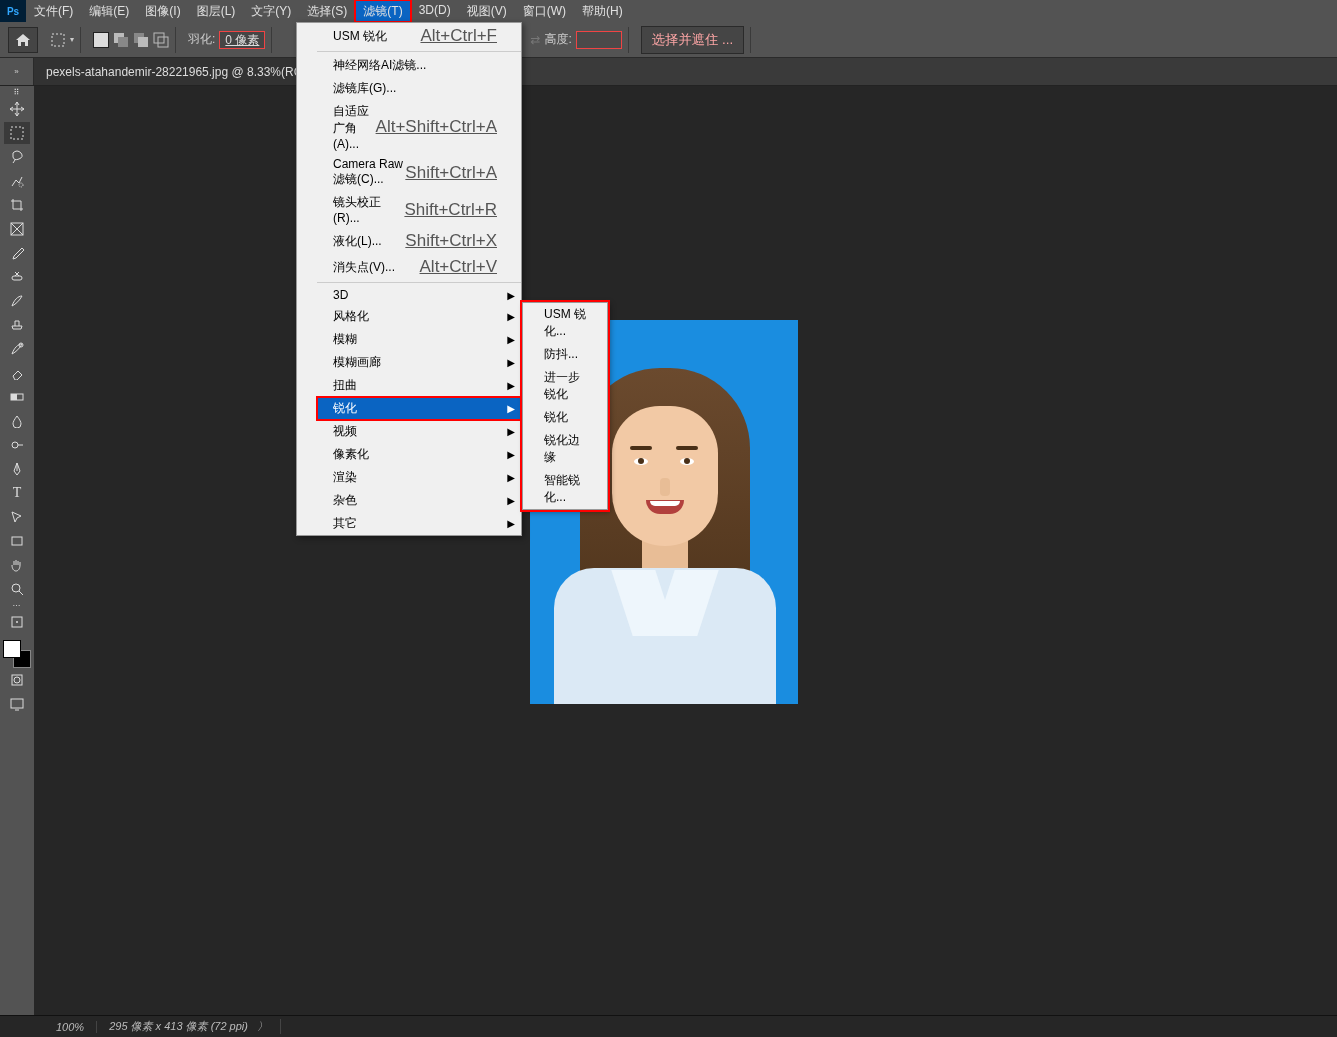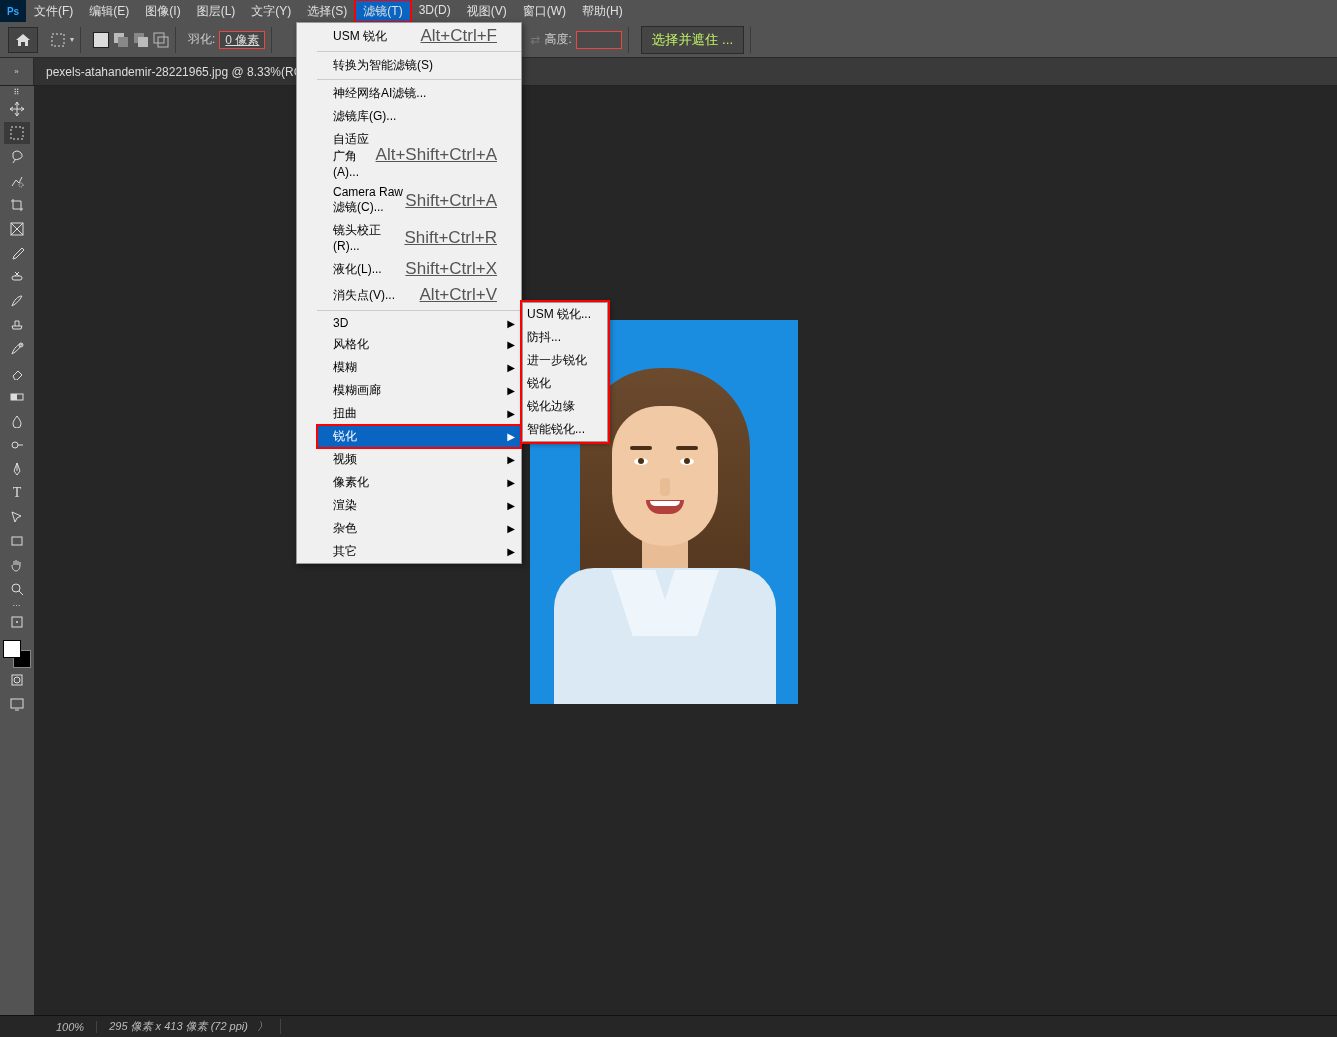--- a/index.html
+++ b/index.html
@@ -10,21 +10,21 @@
   .ps-icon { width: 26px; height: 22px; display: flex; align-items: center; justify-content: center; background: #001e36; color: #31a8ff; font-weight: bold; font-size: 10px; }
   .menu-item { padding: 3px 8px; color: #e0e0e0; cursor: default; }
   .menu-item.active { background: #0a64c2; outline: 2px solid red; outline-offset: -1px; }
   
   
   .options-bar { display: flex; align-items: center; height: 36px; background: #535353; border-bottom: 1px solid #2a2a2a; padding-left: 8px; gap: 6px; }
   .home-btn { width: 30px; height: 26px; display:flex; align-items:center; justify-content:center; background:#454545; border:1px solid #2a2a2a; }
   .opt-group { display:flex; align-items:center; gap:4px; padding: 0 6px; border-right:1px solid #3a3a3a; height:26px; }
   .opt-label { color:#ccc; }
   .opt-input { width: 46px; height:18px; background:#454545; border:1px solid #ef4444; color:#ddd; text-align:center;text-decoration:underline; }
-  .opt-btn { padding: 4px 10px; background:#454545; border:1px solid #2a2a2a; color:#bef264; }
+  .opt-btn { padding: 4px 10px; background:#454545; border:1px solid #2a2a2a; color:#fca5a5; }
   .sq { width:16px; height:16px; background:#888; border:1px solid #222; }
   .icon-shape { width:16px; height:16px; display:inline-block; }
   
   
   .tabbar { display:flex; align-items:center; height:28px; background:#3a3a3a; border-bottom:1px solid #222; }
   .panel-stub { width:34px; height:100%; background:#535353; border-right:1px solid #2a2a2a; display:flex; align-items:center; justify-content:center; }
   .doc-tab { display:flex; align-items:center; height:100%; padding: 0 12px; background:#323232; color:#ddd; gap:8px; }
   .tab-overflow { padding: 0 10px; background:#323232; color:#ddd; }
   
   
@@ -46,21 +46,21 @@
   
   
   .dropdown { position:absolute; top:22px; left:296px; width:226px; background:#f0f0f0; color:#000; border:1px solid #999; box-shadow:2px 2px 6px rgba(0,0,0,0.4); z-index:10;padding-left:20px; }
   .dd-item { display:flex; justify-content:space-between; align-items:center; padding: 3px 24px 3px 16px; font-size:12px; position:relative; }
   .dd-item.sep-after { border-bottom:1px solid #ccc; padding-bottom:5px; margin-bottom:2px; }
   .dd-item .shortcut { color:#555; font-size:17px;text-decoration:underline; }
   .dd-item .arrow { position:absolute; right:6px; font-size:10px; }
   .dd-item.highlighted { background:#0a64c2; color:#fff; outline:2px solid red; outline-offset:-1px; }
   
   .submenu { position:absolute; top:302px; left:522px; width:86px; background:#f0f0f0; color:#000; border:1px solid #999; box-shadow:2px 2px 6px rgba(0,0,0,0.4); z-index:11; outline:2px solid red; }
-  .sub-item { padding:3px 4px; font-size:12px; }
+  .sub-item { padding:3px 21px; font-size:12px; }
   
   
   .portrait-bg { width:100%; height:100%; background:#1a8de0; position:relative; overflow:hidden; }
   .hair { position:absolute; top:48px; left:50px; width:170px; height:300px; background:linear-gradient(#6b4a2e,#4a3018); border-radius:80px 80px 40px 40px; }
   .face { position:absolute; top:86px; left:82px; width:106px; height:140px; background:#f2c9a5; border-radius:50px 50px 56px 56px; }
   .neck { position:absolute; top:214px; left:112px; width:46px; height:46px; background:#e8bd96; }
   .shirt { position:absolute; top:248px; left:24px; width:222px; height:160px; background:#dbe9f5; border-radius:40px 40px 0 0; }
   .collar-l { position:absolute; top:250px; left:92px; width:44px; height:66px; background:#eef6fc; transform:skewX(18deg); }
   .collar-r { position:absolute; top:250px; left:134px; width:44px; height:66px; background:#eef6fc; transform:skewX(-18deg); }
   .eye { position:absolute; width:14px; height:7px; background:#fff; border-radius:50%; }
@@ -325,23 +325,20 @@
     <span>295 像素 x 413 像素 (72 ppi)</span>
     <span style="margin-left:6px;">〉</span>
   </div>
 </div>
 
 <div class="dropdown">
   <div class="dd-item sep-after">
     <span>USM 锐化</span>
     <span class="shortcut">Alt+Ctrl+F</span>
   </div>
-  <div class="dd-item sep-after">
-    <span>转换为智能滤镜(S)</span>
-  </div>
   <div class="dd-item">
       <span>神经网络AI滤镜...</span>
     </div>
   <div class="dd-item">
       <span>滤镜库(G)...</span>
     </div>
   <div class="dd-item">
       <span>自适应广角(A)...</span>
       <span class="shortcut">Alt+Shift+Ctrl+A</span>
     </div>

